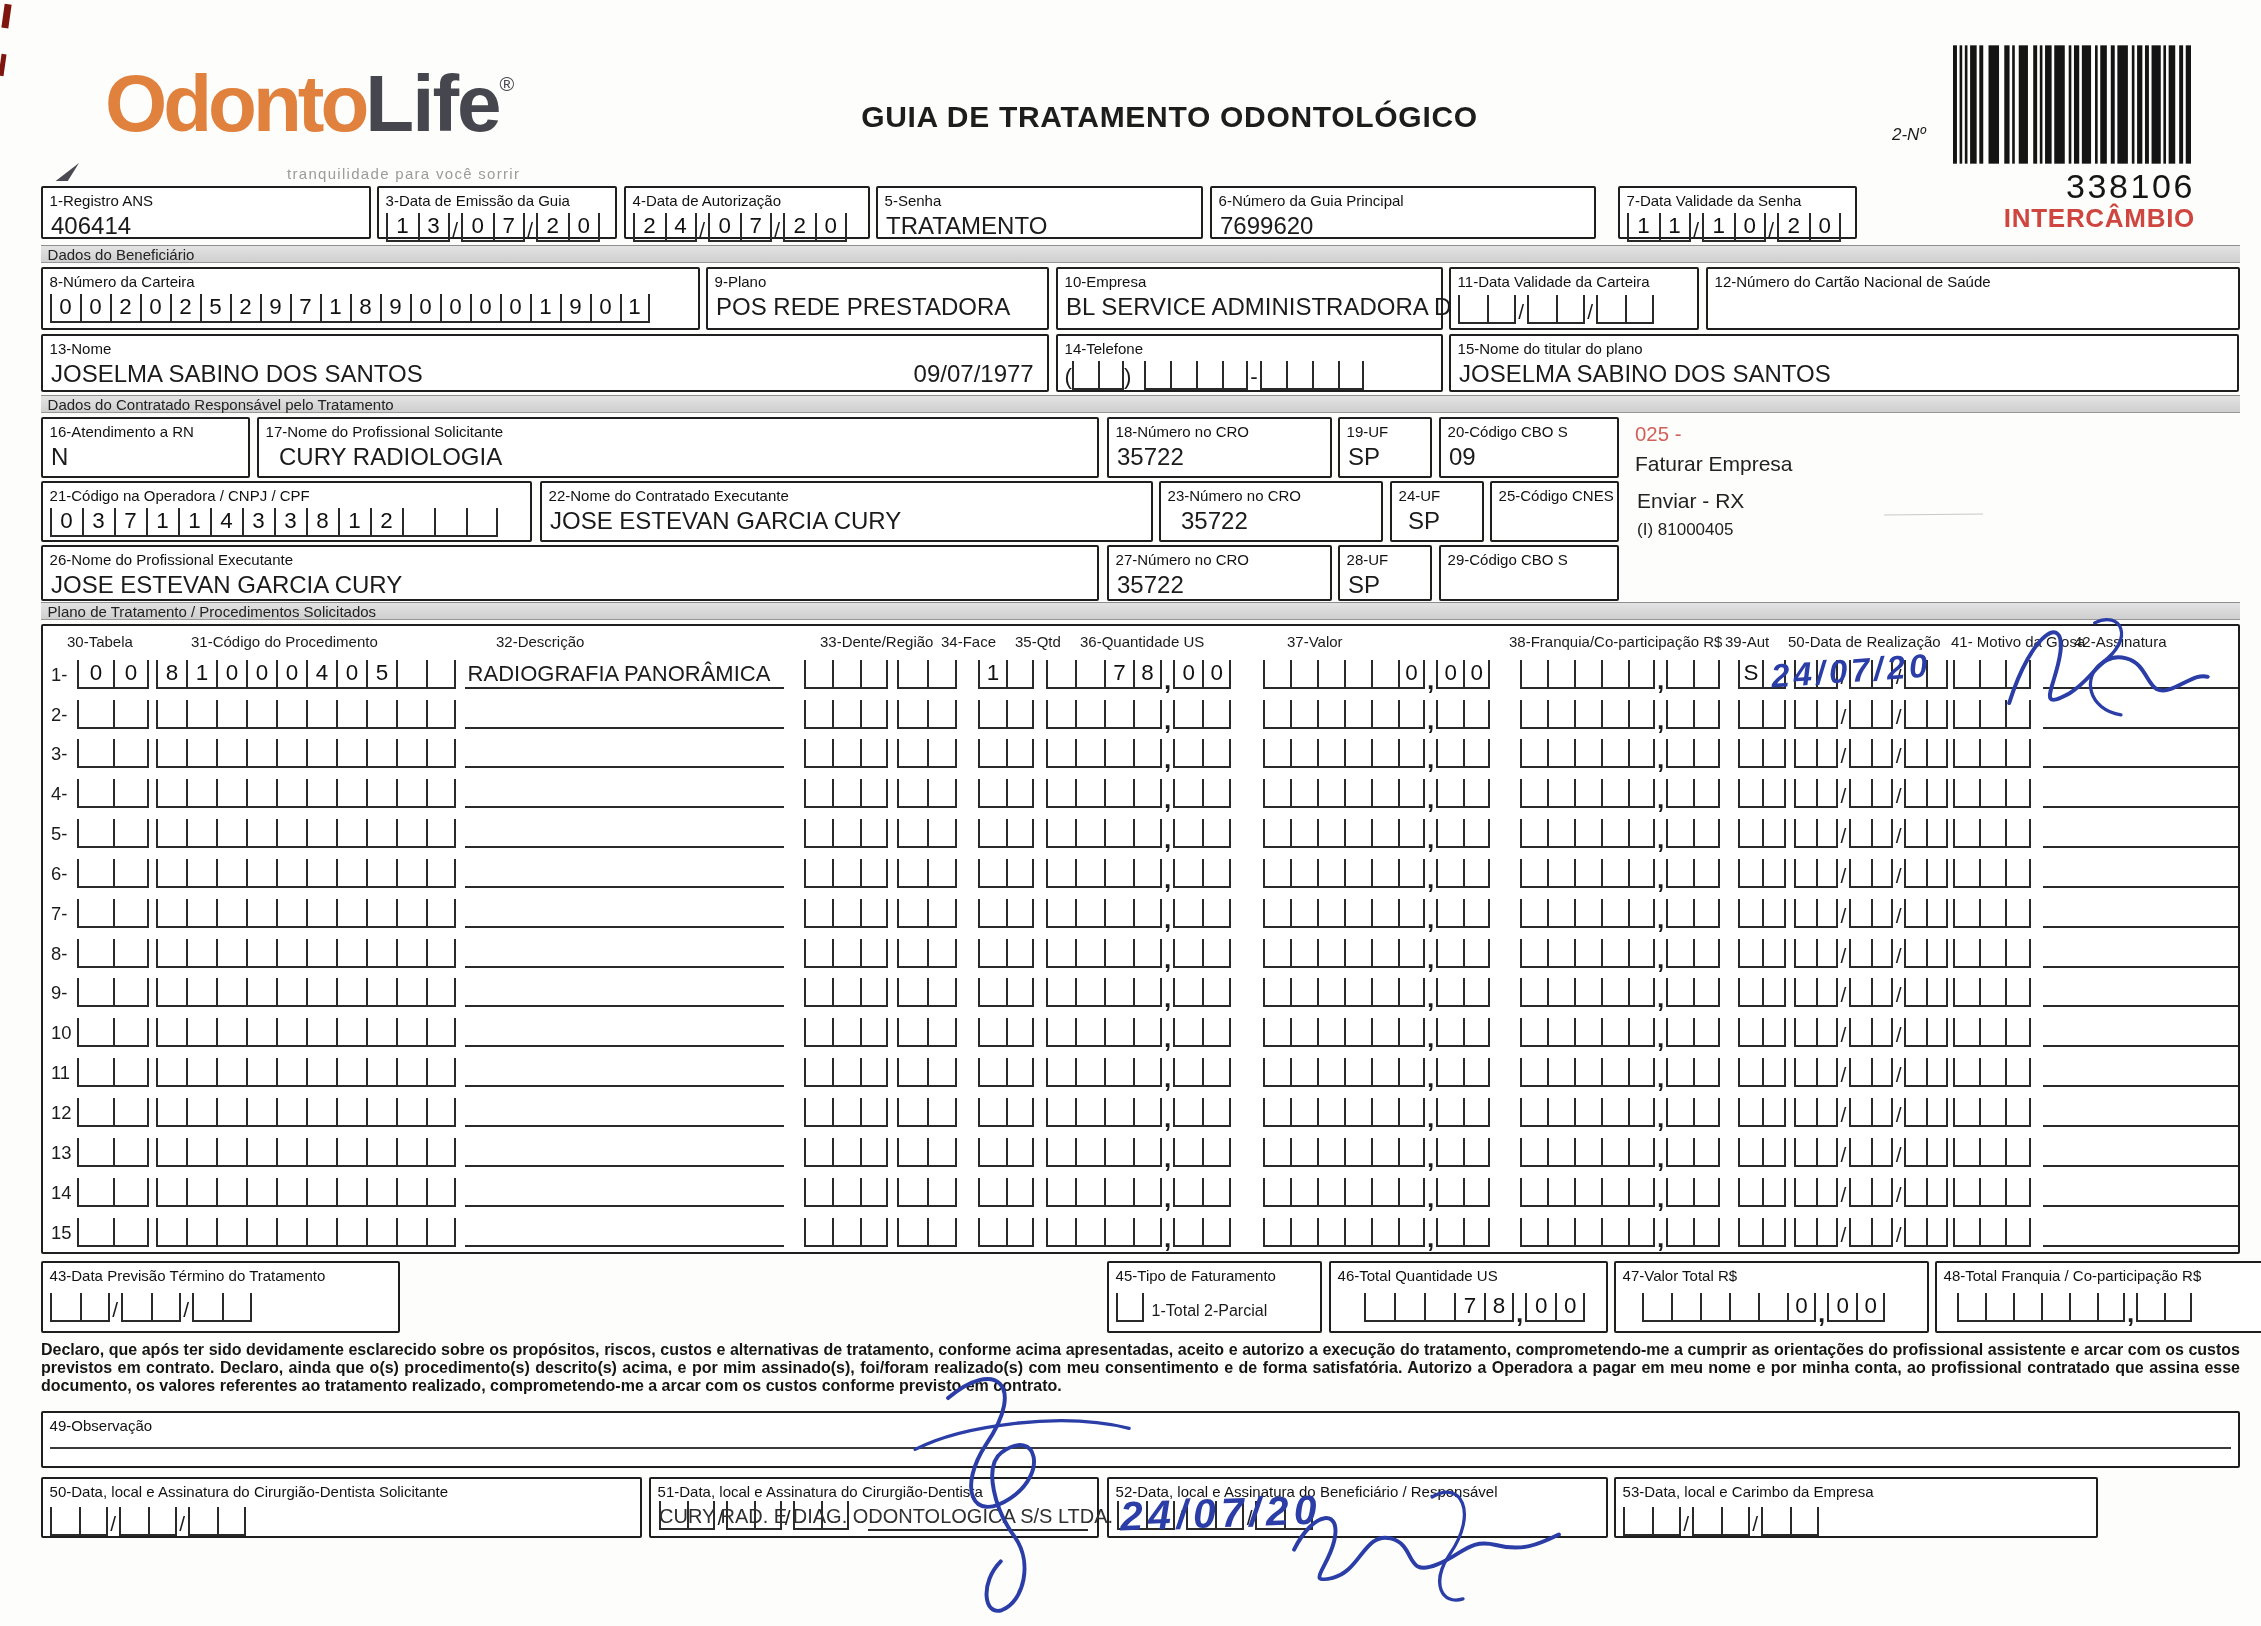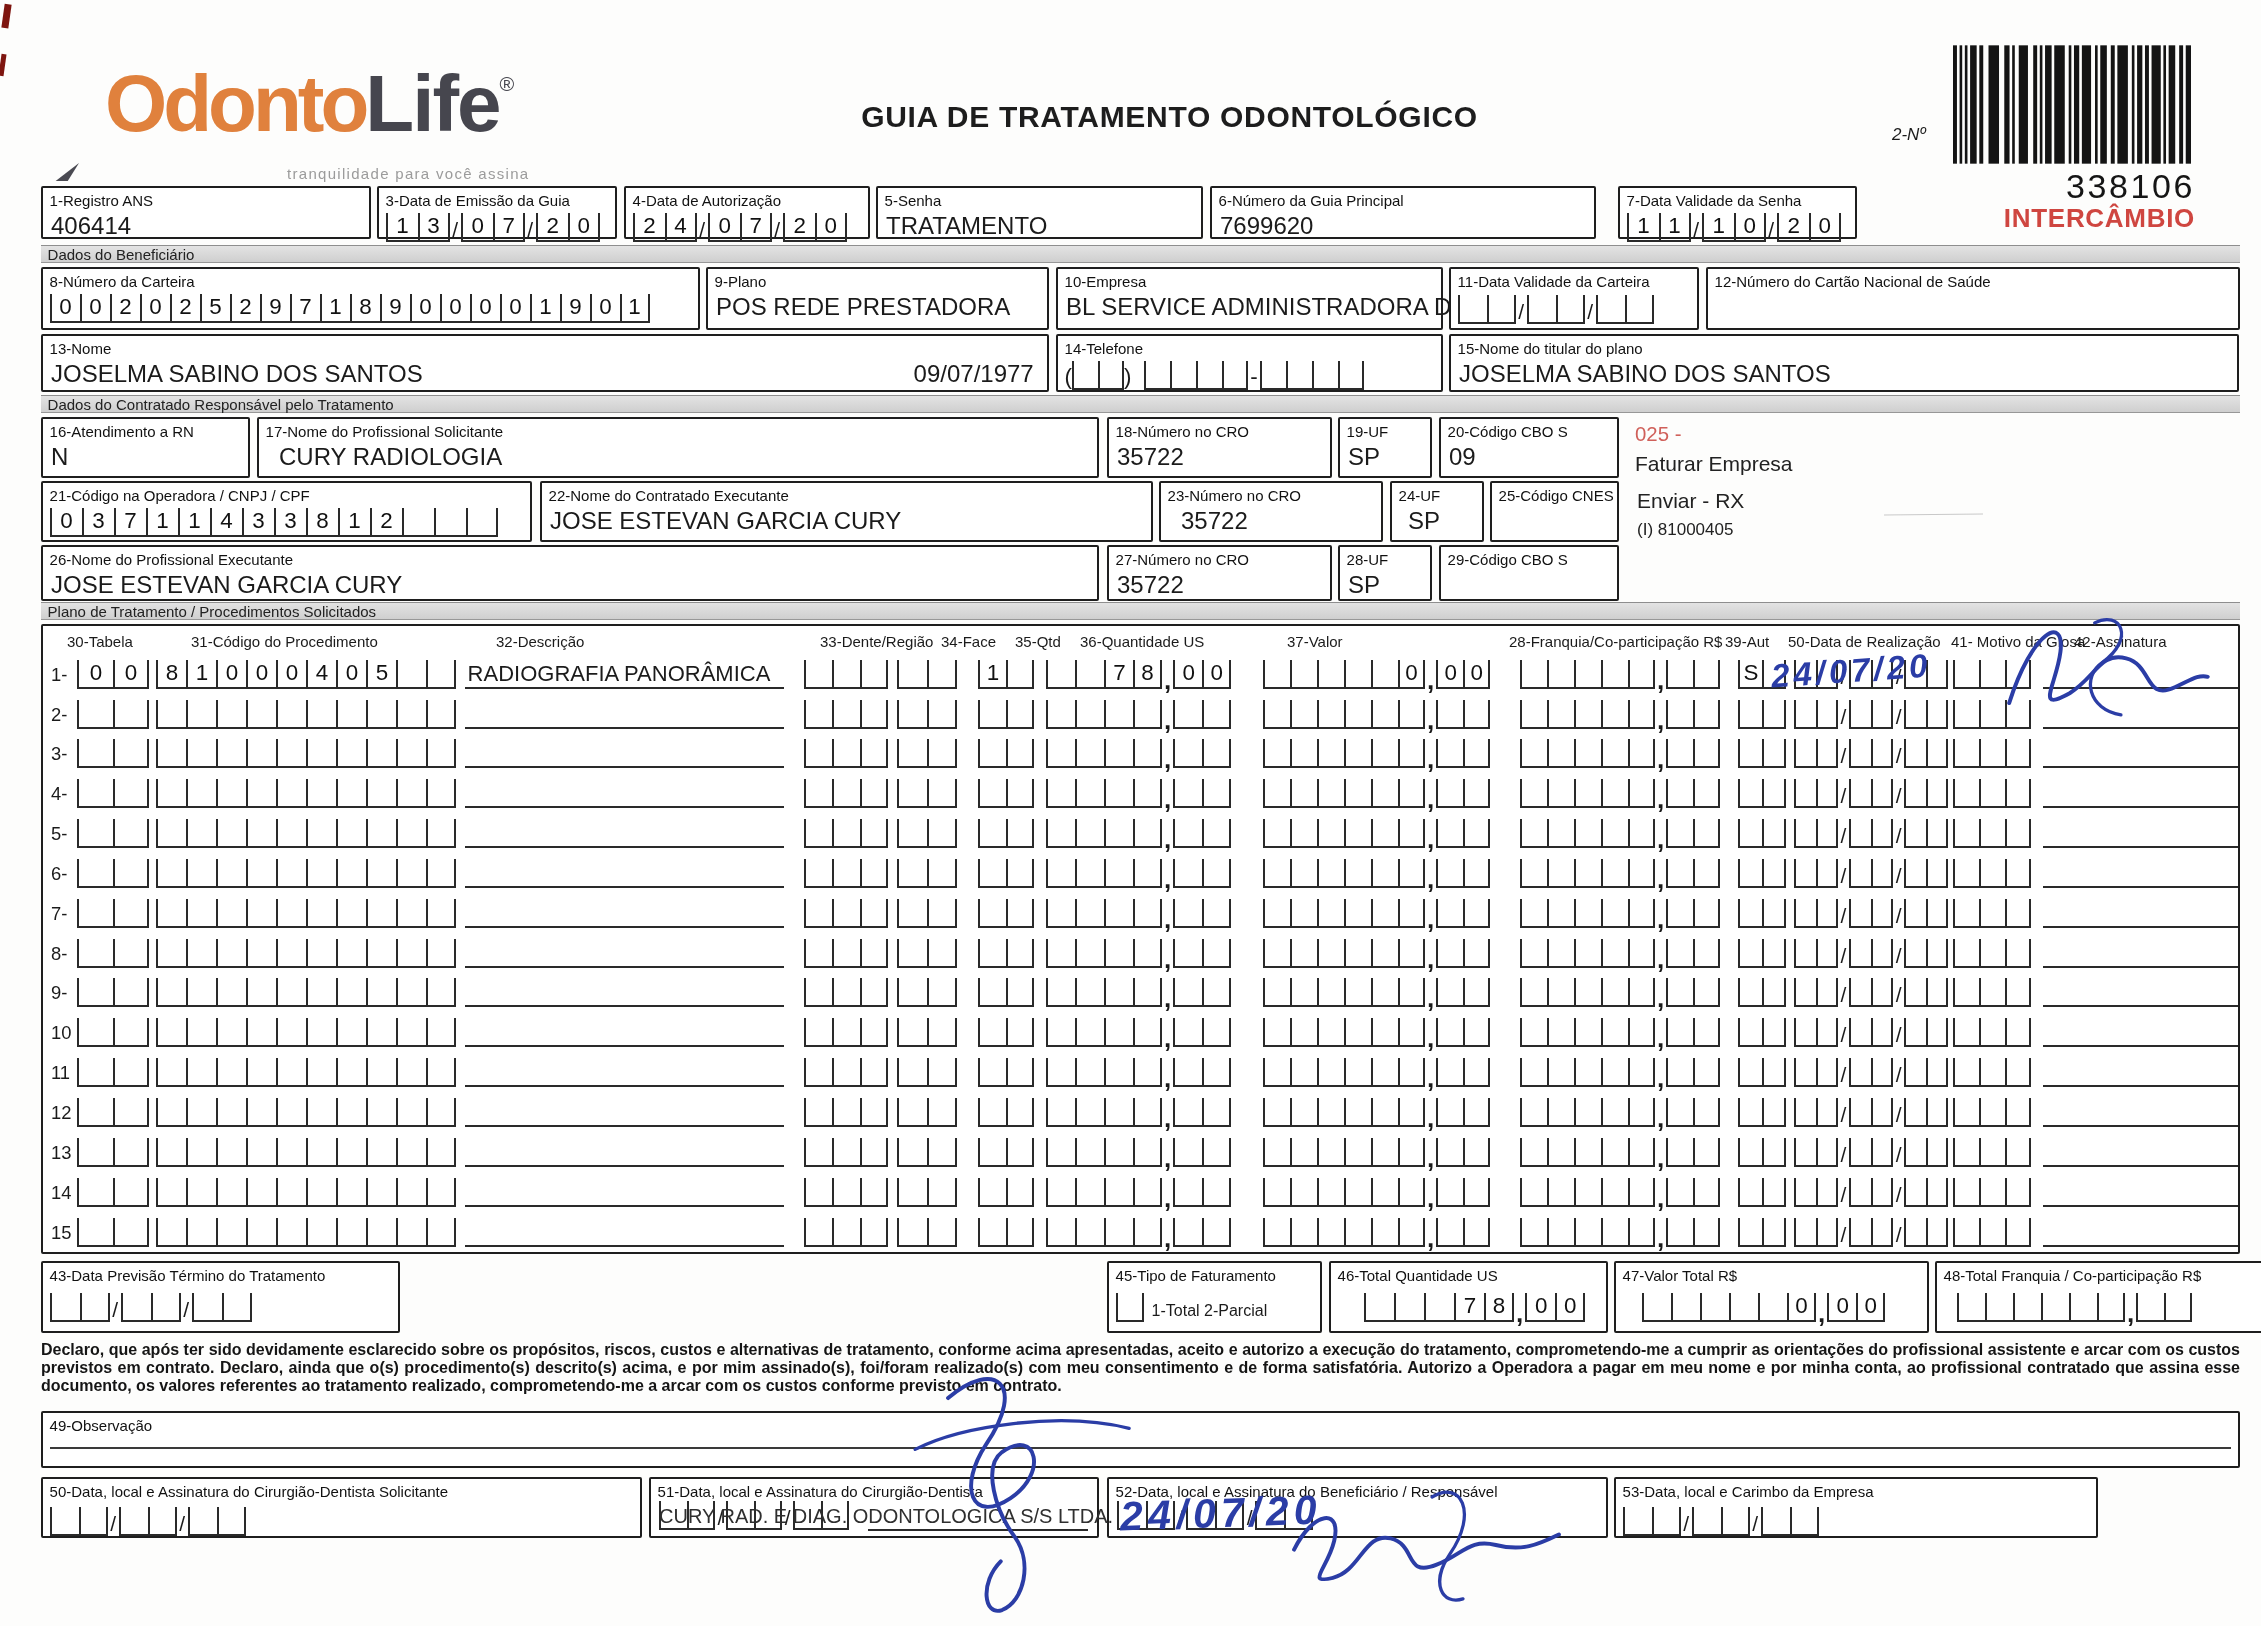--- a/index.html
+++ b/index.html
@@ -69,21 +69,21 @@
 
 <div class="page">
 
   <div class="rm" style="left:2.6px;top:4px;width:6.6px;height:24px;"></div>
   <div class="rm" style="left:0;top:54px;width:5.3px;height:22.4px;"></div>
   <div class="squig" style="left:54px;top:186px;">ς</div>
   <div class="faint" style="left:1884px;top:514px;width:99px;"></div>
 
   <div class="logo"><span class="o">Odonto</span><span class="l">Life</span><sup>®</sup></div>
   <div class="bird"></div>
-  <div class="tag">tranquilidade para você assina</div>
+  <div class="tag">tranquilidade para você sorrir</div>
 
   <div class="title">GUIA DE TRATAMENTO ODONTOLÓGICO</div>
 
   <div class="bclabel">2-Nº</div>
   <div class="bc">
     <svg width="238" height="119" viewBox="0 0 362 180" xmlns="http://www.w3.org/2000/svg">
       <g fill="#141414">
         <rect x="0" y="0" width="6" height="180"></rect>
           <rect x="10" y="0" width="4" height="180"></rect>
         <rect x="18" y="0" width="4" height="180"></rect>
@@ -365,21 +365,21 @@
 
   <div class="tablebox" id="tbox">
       <span class="hlab" style="left: 24px;">30-Tabela</span>
       <span class="hlab" style="left: 148px;">31-Código do Procedimento</span>
       <span class="hlab" style="left: 453px;">32-Descrição</span>
       <span class="hlab" style="left: 777px;">33-Dente/Região</span>
       <span class="hlab" style="left: 898px;">34-Face</span>
       <span class="hlab" style="left: 972px;">35-Qtd</span>
       <span class="hlab" style="left: 1037px;">36-Quantidade US</span>
       <span class="hlab" style="left: 1244px;">37-Valor</span>
-      <span class="hlab" style="left: 1466px;">28-Franquia/Co-participação R$</span>
+      <span class="hlab" style="left: 1466px;">38-Franquia/Co-participação R$</span>
       <span class="hlab" style="left: 1682px;">39-Aut</span>
       <span class="hlab" style="left: 1745px;">50-Data de Realização</span>
       <span class="hlab" style="left: 1908px;">41- Motivo da Glosa</span>
       <span class="hlab" style="left: 2031px;">42-Assinatura</span>
       <div class="prow" style="top: 28px;">
         <span class="rn" style="left: 8px;">1-</span>
         <span class="comb" style="left: 34px;">
           <span class="c" style="width: 36px;">0</span>
           <span class="c" style="width: 36px;">0</span>
         </span>

